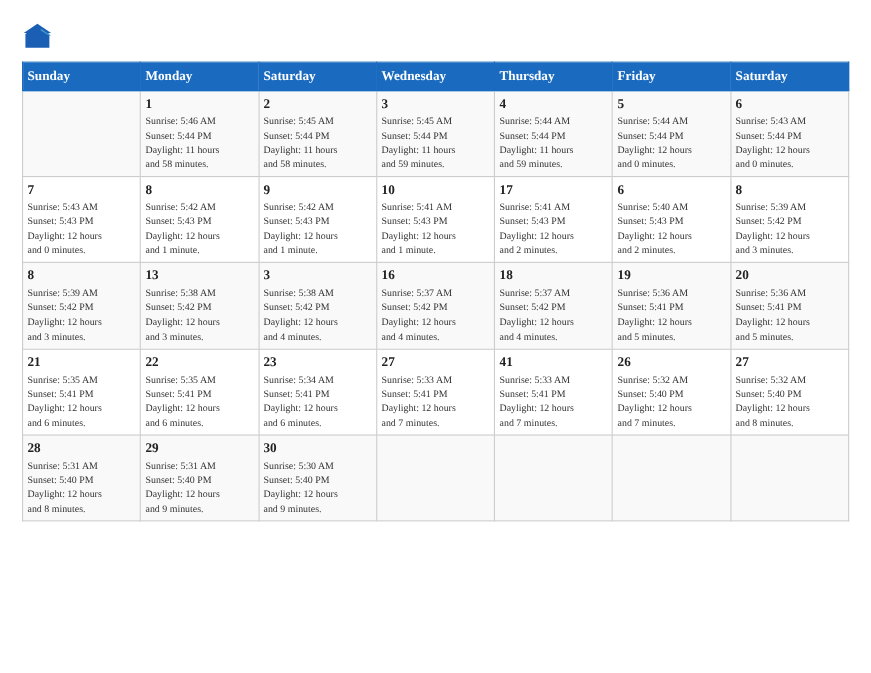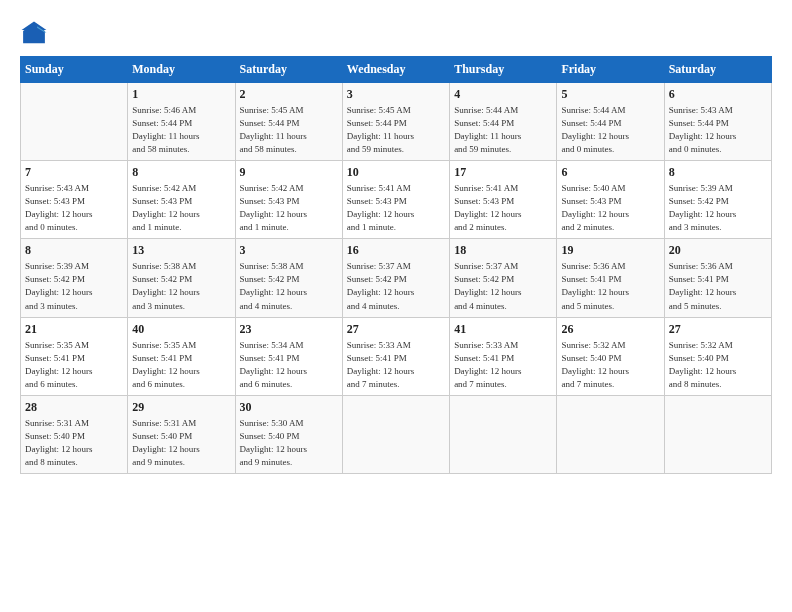--- a/index.html
+++ b/index.html
@@ -215,21 +215,21 @@
             <span class="day-num">20</span>
             <div class="day-info">Sunrise: 5:36 AM<br>Sunset: 5:41 PM<br>Daylight: 12 hours<br>and 5 minutes.</div>
           </td>
         </tr>
         <tr>
           <td>
             <span class="day-num">21</span>
             <div class="day-info">Sunrise: 5:35 AM<br>Sunset: 5:41 PM<br>Daylight: 12 hours<br>and 6 minutes.</div>
           </td>
           <td>
-            <span class="day-num">40</span>
+            <span class="day-num">22</span>
             <div class="day-info">Sunrise: 5:35 AM<br>Sunset: 5:41 PM<br>Daylight: 12 hours<br>and 6 minutes.</div>
           </td>
           <td>
             <span class="day-num">23</span>
             <div class="day-info">Sunrise: 5:34 AM<br>Sunset: 5:41 PM<br>Daylight: 12 hours<br>and 6 minutes.</div>
           </td>
           <td>
             <span class="day-num">27</span>
             <div class="day-info">Sunrise: 5:33 AM<br>Sunset: 5:41 PM<br>Daylight: 12 hours<br>and 7 minutes.</div>
           </td>

